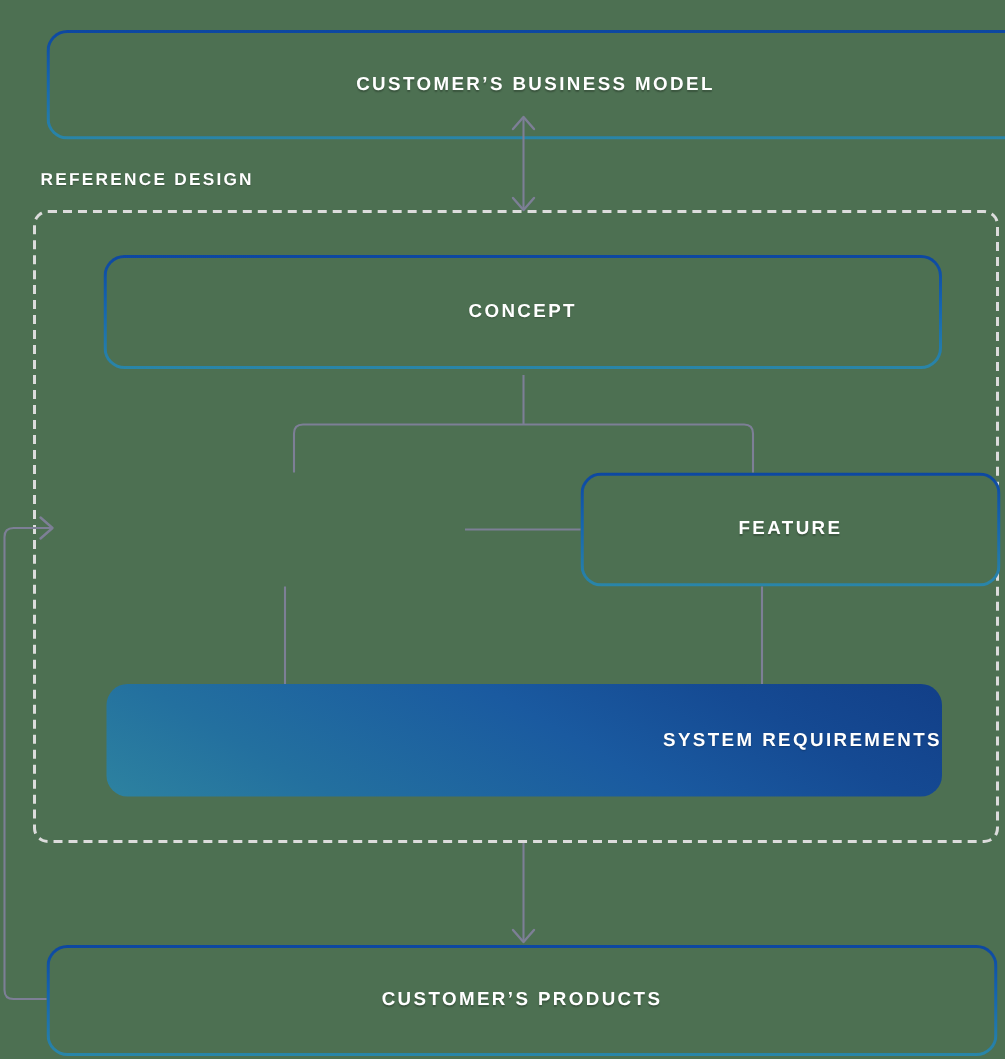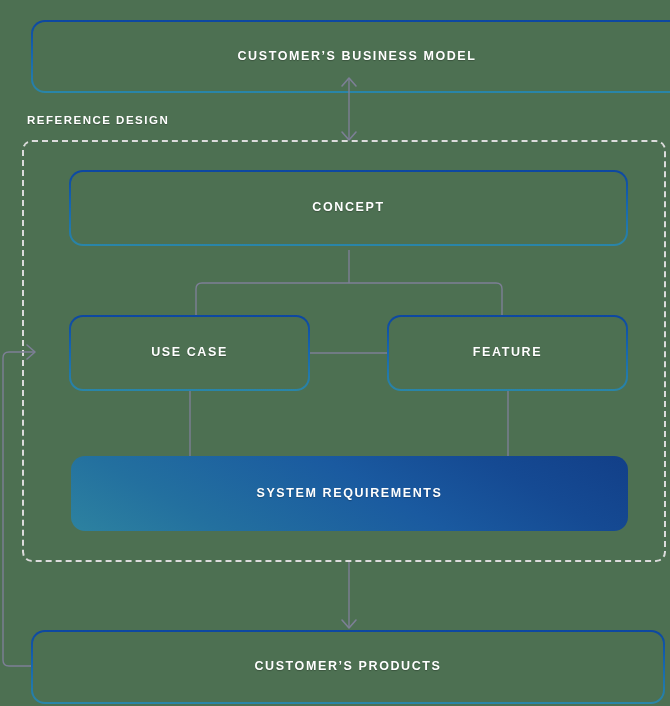--- a/index.html
+++ b/index.html
@@ -133,29 +133,26 @@
   </div>
 
   <div id="reference-design-label">REFERENCE DESIGN</div>
 
   <div id="reference-design-group"></div>
 
   <div class="node outlined" style="left:69px; top:170px; width:559px; height:76px;">
     <span class="node-label">CONCEPT</span>
   </div>
 
-  <div class="node outlined" style="left:69px; top:315px; width:241px; height:76px;">
-    <span class="node-label">USE CASE</span>
-  </div>
 
-  <div class="node outlined" style="left:387px; top:315px; width:241px; height:76px;">
+  <div class="node outlined" style="left:387px; top:315px; width:280px; height:76px;">
     <span class="node-label">FEATURE</span>
   </div>
 
-  <div class="node filled" style="left:71px; top:456px; width:557px; height:75px;">
+  <div class="node filled" style="left:71px; top:456px; width:557px; height:75px;justify-content:flex-end;">
     <span class="node-label">SYSTEM REQUIREMENTS</span>
   </div>
 
 
   <div class="node outlined" style="left:31px; top:630px; width:634px; height:74px;">
     <span class="node-label">CUSTOMER’S PRODUCTS</span>
   </div>
 
   <svg id="connectors" viewBox="0 0 670 706">
 

